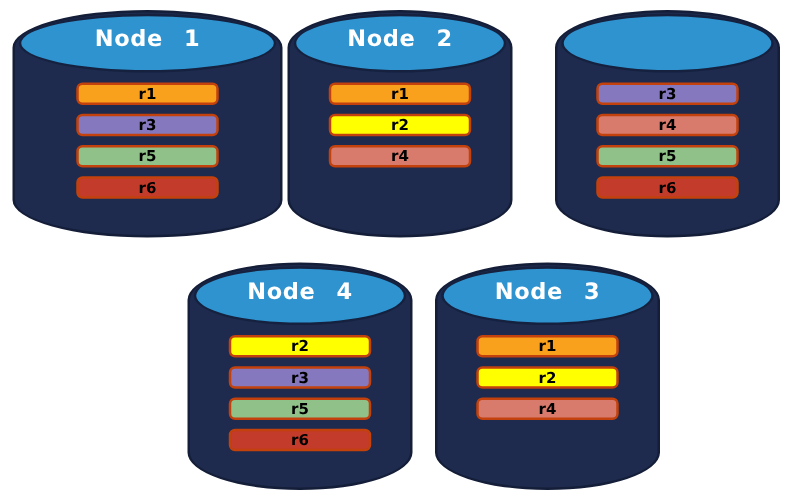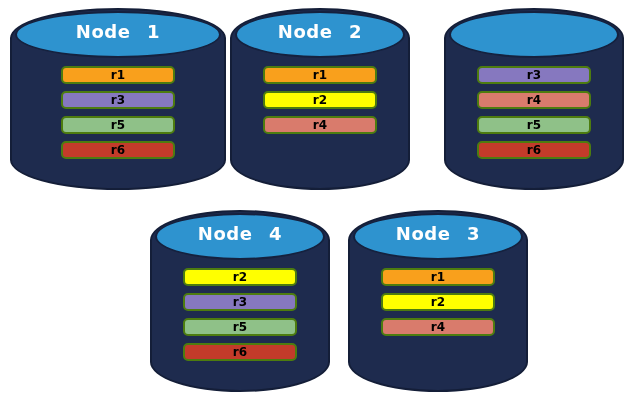--- a/index.html
+++ b/index.html
@@ -60,21 +60,21 @@
     right: 0;
     display: flex;
     flex-direction: column;
     align-items: center;
     gap: 7px;
   }
   .bar {
     width: 114px;
     height: 18px;
     box-sizing: border-box;
-    border: 2px solid #4d7c0f;
+    border: 2px solid #c2410c;
     border-radius: 5px;
     color: #000000;
     font-size: 12px;
     font-weight: bold;
     line-height: 14px;
     text-align: center;
   }
   
   .pos-n1 { left: 10px;  top: 8px; padding-left: 36px;   }
   .pos-n2 { left: 230px; top: 8px; text-decoration: underline;   }

